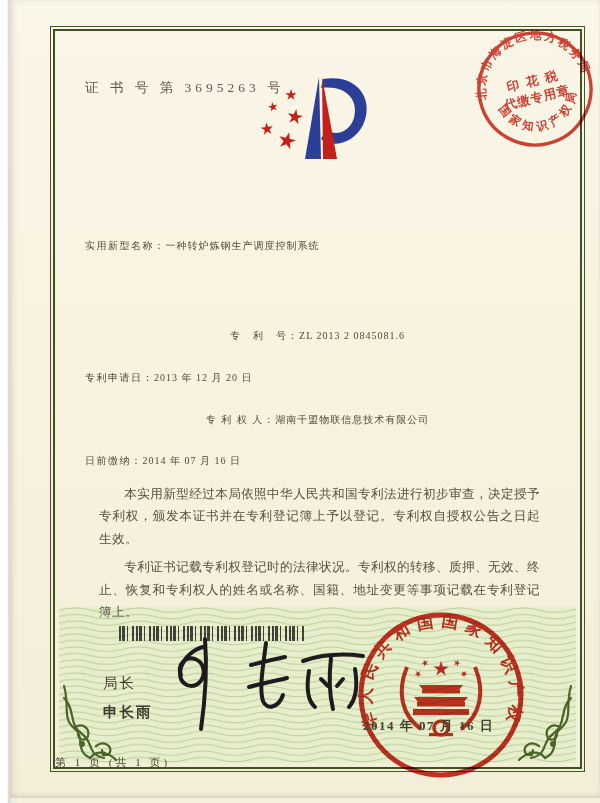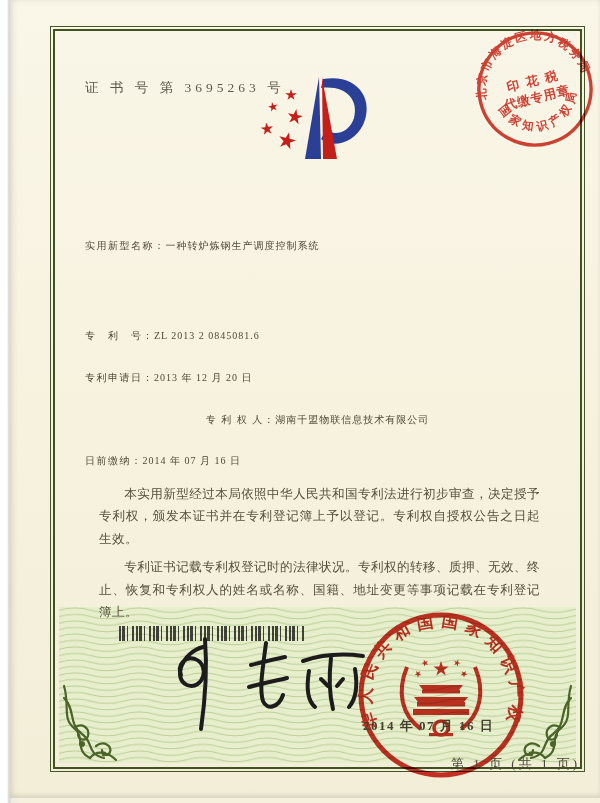--- a/index.html
+++ b/index.html
@@ -38,21 +38,21 @@
     mix-blend-mode:multiply;opacity:.93;transform:rotate(-14deg);}
   .logo{position:absolute;left:202px;top:42px;width:128px;height:92px;}
   .title{
     position:absolute;left:0;right:0;top:132px;text-align:center;
     font-size:37px;font-weight:bold;letter-spacing:7px;color:#3c3a34;
   }
   
   .field{position:absolute;left:30px;right:30px;font-size:10px;color:#4e4a38;
     letter-spacing:1px;white-space:nowrap;}
   .field .flabel{letter-spacing:1.5px;}
-  .f0{top:208px;} .f1{top:256px;} .f2{top:298px;} .f3{top:340px;} .f4{top:382px;text-align:center;} .f5{top:423px;}
+  .f0{top:208px;} .f1{top:256px;} .f2{top:298px;text-align:center;} .f3{top:340px;} .f4{top:382px;text-align:center;} .f5{top:423px;}
   
   .body-text{
     position:absolute;left:38px;right:34px;top:446px;
     font-size:12.6px;line-height:1.78;color:#55503e;text-align:justify;
   }
   .body-text p{margin:6px;text-indent:2em;letter-spacing:.4px;}
   
   .barcode{
     position:absolute;left:64px;top:595px;width:186px;height:15px;
     background:repeating-linear-gradient(90deg,
@@ -62,22 +62,22 @@
       #23231f 13px 15px,transparent 15px 17px);
     opacity:.85;
   }
   .director{position:absolute;left:48px;top:638px;font-size:14.5px;color:#3e3b30;line-height:29px;letter-spacing:2px;}
   .director .dname{font-weight:bold;}
   .signature{position:absolute;left:108px;top:600px;width:215px;height:105px;}
   .seal{position:absolute;left:300px;top:578px;width:172px;height:172px;
     mix-blend-mode:multiply;opacity:.95;}
   .issue-date{position:absolute;left:308px;top:686px;font-size:13px;font-weight:bold;
     letter-spacing:1.5px;color:#45412f;}
-  .footer{position:absolute;left:0;right:0;top:724px;text-align:right;
-    font-size:13px;letter-spacing:3px;color:#4a4838;}
+  .footer{position:absolute;left:0;right:0;top:724px;text-align:left;
+    font-size:11px;letter-spacing:3px;color:#4a4838;}
   .hidden-defs{position:absolute;width:0;height:0;overflow:hidden;}
 </style>
 </head>
 <body>
 
 <svg class="hidden-defs" aria-hidden="true">
   <defs>
     <path id="star" d="M0,-1 L0.225,-0.309 L0.951,-0.309 L0.363,0.118 L0.588,0.809 L0,0.382 L-0.588,0.809 L-0.363,0.118 L-0.951,-0.309 L-0.225,-0.309 Z"></path>
   </defs>
 </svg>
@@ -161,20 +161,24 @@
       <div class="field f4"><span class="flabel">专 利 权 人：</span><span>湖南千盟物联信息技术有限公司</span></div>
       <div class="field f5"><span class="flabel">日前缴纳：</span><span>2014 年 07 月 16 日</span></div>
 
       <div class="body-text">
         <p>本实用新型经过本局依照中华人民共和国专利法进行初步审查，决定授予专利权，颁发本证书并在专利登记簿上予以登记。专利权自授权公告之日起生效。</p>
         <p>专利证书记载专利权登记时的法律状况。专利权的转移、质押、无效、终止、恢复和专利权人的姓名或名称、国籍、地址变更等事项记载在专利登记簿上。</p>
       </div>
 
       <div class="barcode"></div>
 
+      <div class="director">
+        <div>局长</div>
+        <div class="dname">申长雨</div>
+      </div>
 
       <svg class="signature" viewBox="0 0 215 105">
         <g stroke="#1c1c1c" stroke-width="4" fill="none" stroke-linecap="round" stroke-linejoin="round">
 
           <path d="M40 16 C18 22 10 48 24 54 C40 60 48 34 32 28 C22 25 14 34 18 44"></path>
           <path d="M42 8 C44 34 42 70 38 98"></path>
 
           <path d="M88 34 C100 31 112 28 122 26"></path>
           <path d="M103 12 C100 36 96 58 100 70 C104 80 116 76 120 64"></path>
           <path d="M86 56 C100 52 112 50 124 47"></path>

